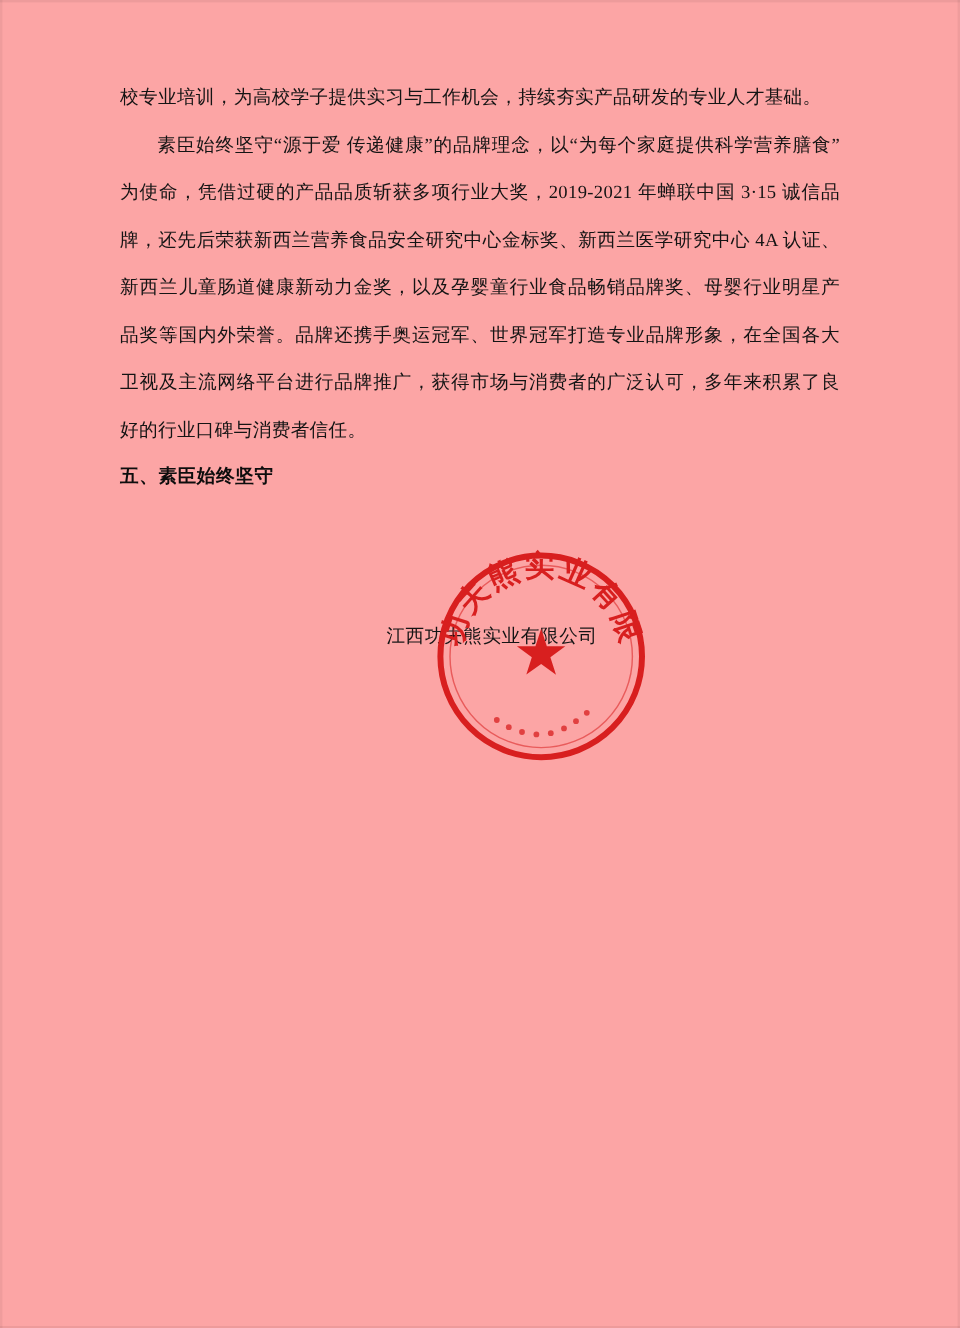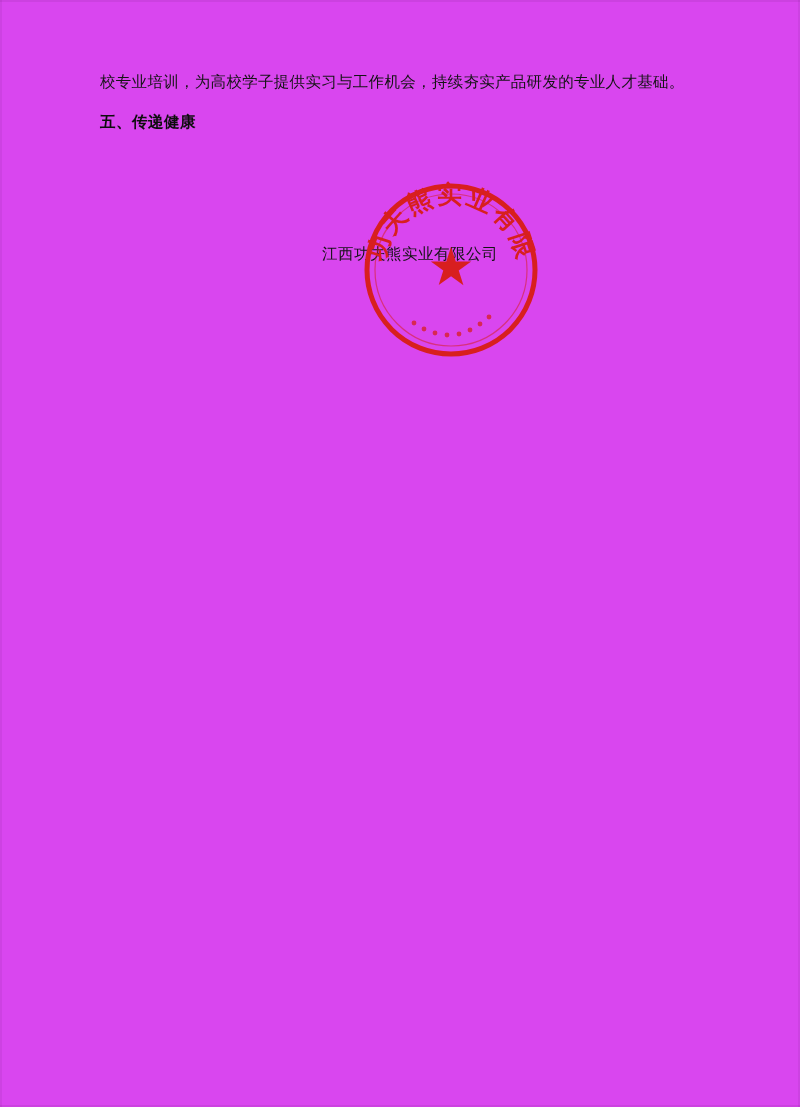--- a/index.html
+++ b/index.html
@@ -7,21 +7,21 @@
     padding: 0;
     background: #d8d8d8;
   }
   body {
     font-family: "Liberation Serif", "DejaVu Serif", serif;
   }
   .page {
     position: relative;
     width: 800px;
     height: 1107px;
-    background: #d946ef;
+    background: #fca5a5;
     box-sizing: border-box;
     overflow: hidden;
     margin: 0 auto;
   }
   .page-inner {
     position: absolute;
     left: 100px;
     top: 62px;
     width: 600px;
   }
@@ -110,22 +110,23 @@
 <div class="page">
   <div class="page-shadow-top"></div>
   <div class="page-shadow-bottom"></div>
   <div class="side-edge-left"></div>
   <div class="side-edge-right"></div>
 
   <div class="page-inner">
 
     <p class="para">校专业培训，为高校学子提供实习与工作机会，持续夯实产品研发的专业人才基础。</p>
 
+    <p class="para indent">素臣始终坚守“源于爱 传递健康”的品牌理念，以“为每个家庭提供科学营养膳食”为使命，凭借过硬的产品品质斩获多项行业大奖，2019-2021 年蝉联中国 3·15 诚信品牌，还先后荣获新西兰营养食品安全研究中心金标奖、新西兰医学研究中心 4A 认证、新西兰儿童肠道健康新动力金奖，以及孕婴童行业食品畅销品牌奖、母婴行业明星产品奖等国内外荣誉。品牌还携手奥运冠军、世界冠军打造专业品牌形象，在全国各大卫视及主流网络平台进行品牌推广，获得市场与消费者的广泛认可，多年来积累了良好的行业口碑与消费者信任。</p>
 
-    <h3 class="heading">五、传递健康</h3>
+    <h3 class="heading">五、素臣始终坚守</h3>
 
 
     <div class="sig-block">
       <div class="seal">
         <svg viewBox="0 0 186 186" xmlns="http://www.w3.org/2000/svg">
           <defs>
             <path id="sealArc" d="M 26,93 A 67,67 0 1 1 160,93"></path>
           </defs>
           <circle cx="93" cy="93" r="84" fill="none" stroke="#d81f1f" stroke-width="5"></circle>
           <circle cx="93" cy="93" r="76" fill="none" stroke="#d81f1f" stroke-width="1.2" opacity="0.55"></circle>

